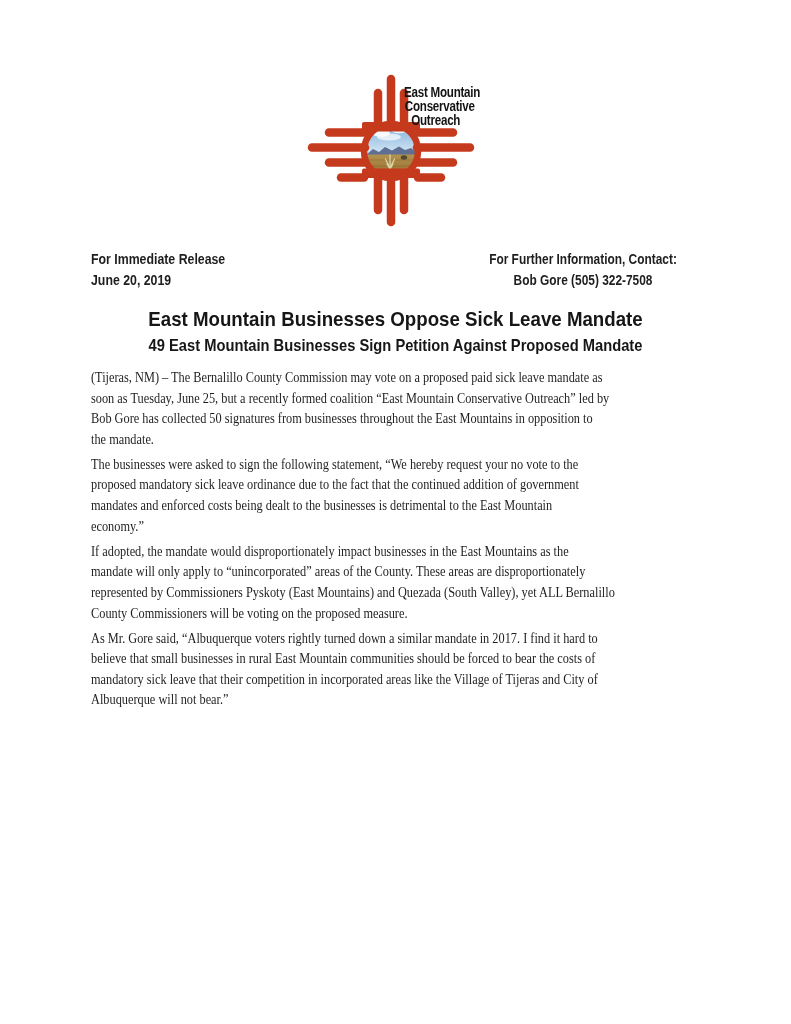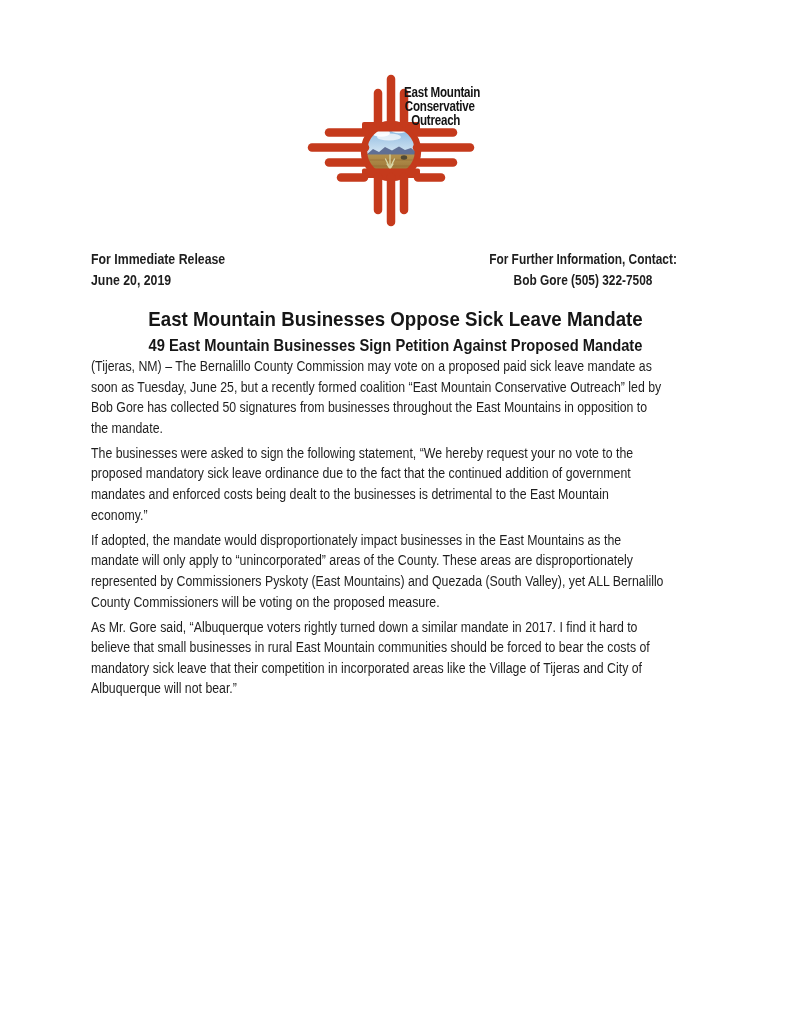--- a/index.html
+++ b/index.html
@@ -96,22 +96,23 @@
     transform: scaleX(0.865);
     transform-origin: 50% 0;
     white-space: nowrap;
     margin: 0;
   }
 
   
   .body-copy {
     position: absolute;
     left: 91px;
-    top: 336px;
+    top: 348px;
     width: 640px;
+    font-family: Liberation Serif, serif;
   }
   .body-copy p {
     margin: 0 0 4.5px 0;
     padding: 0;
   }
   .body-copy .line {
     font-size: 14px;
     line-height: 20.6px;
     white-space: nowrap;
     transform: scaleX(0.88);

